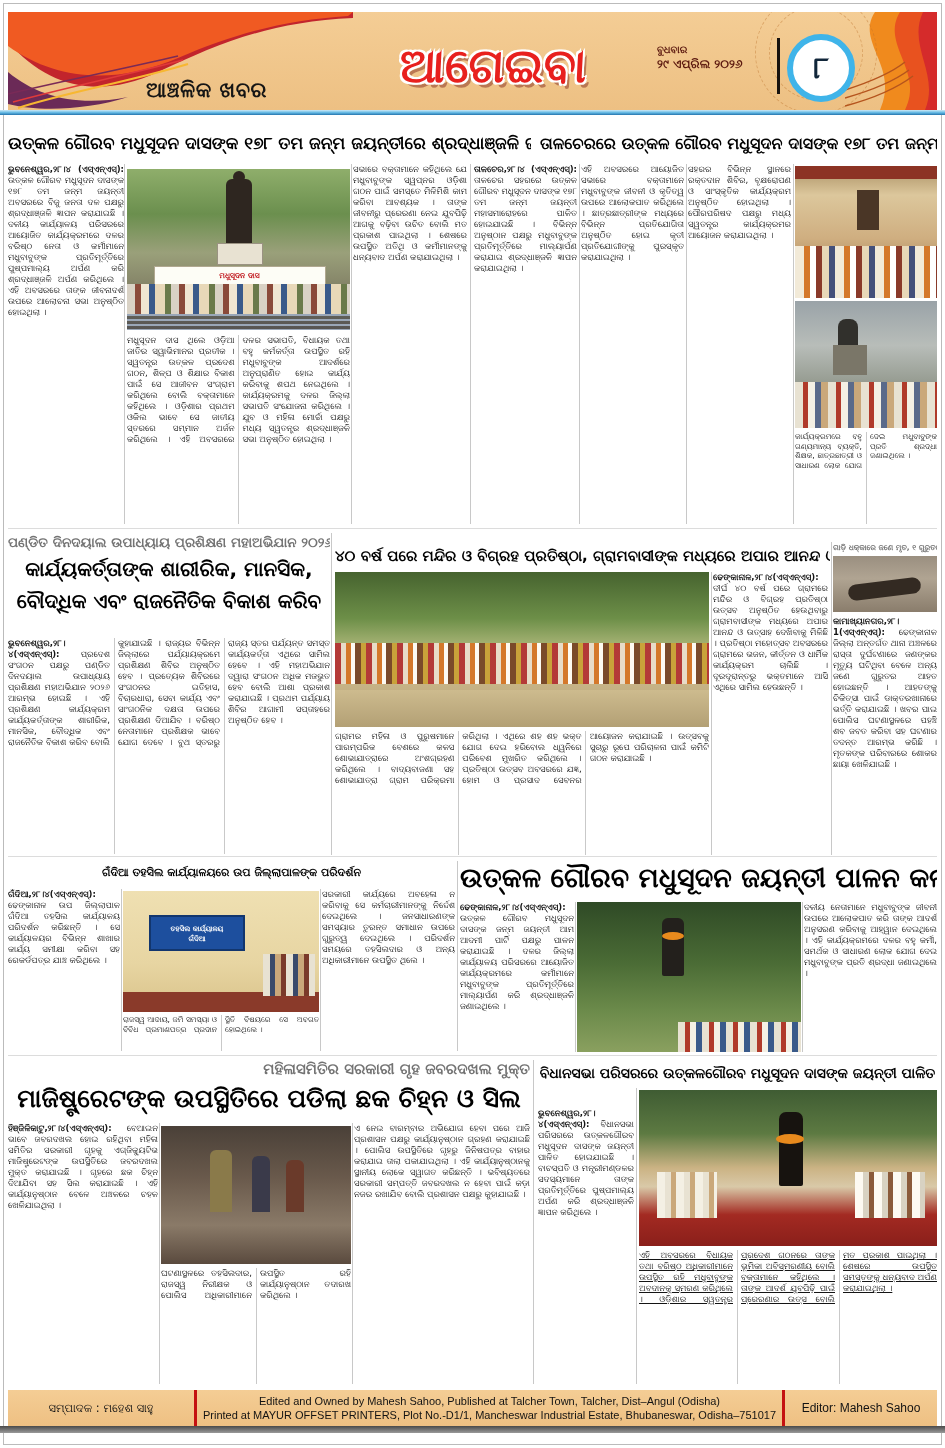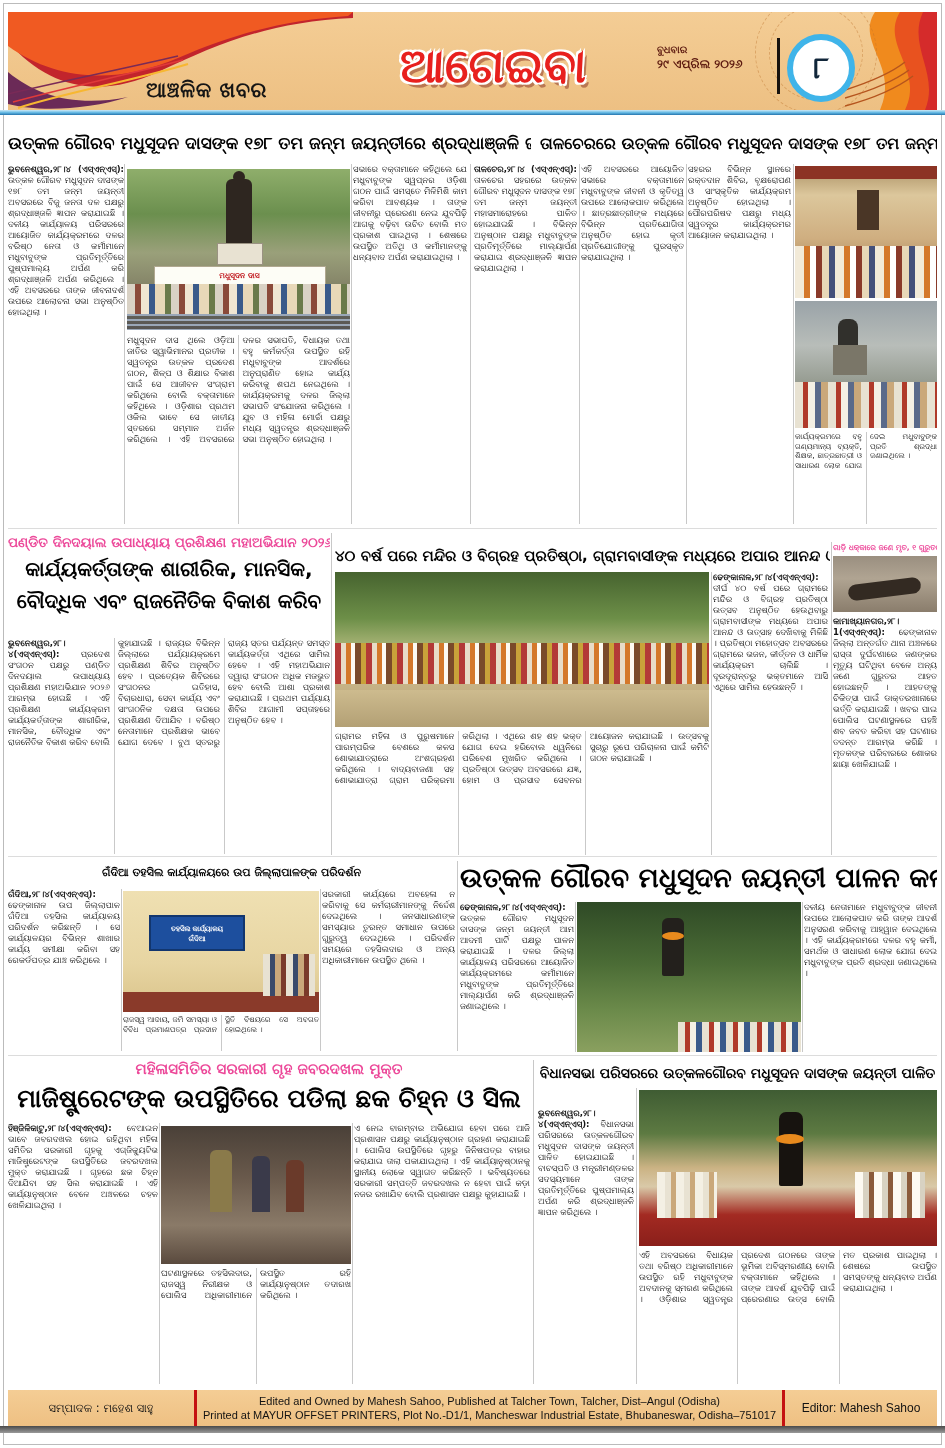--- a/index.html
+++ b/index.html
@@ -22,21 +22,21 @@
   #date-block .dt{font-size:12px;font-weight:bold;}
   #date-bar{right:157px;top:26px;width:3px;height:56px;background:#17120e;}
   #page-circle{right:82px;top:22px;width:56px;height:56px;border-radius:50%;background:#fff;border:6px solid #3fb4e9;
     display:flex;align-items:center;justify-content:center;font-size:30px;font-weight:bold;color:#11263a;}
   .mandala{border-radius:50%;border:1px dashed rgba(186,110,40,.4);}
   #bluestrip{left:0;top:110px;width:945px;height:5px;background:linear-gradient(180deg,#cdeaf7,#5fb6e2 55%,#2574ad);}
 
   
   .hl{font-weight:bold;color:#000;text-align:center;white-space:nowrap;overflow:hidden;}
   .hl2{font-weight:bold;color:#000;text-align:center;overflow:hidden;}
-  .kick{font-weight:bold;color:#ec4899;text-align:center;white-space:nowrap;overflow:hidden;}
+  .kick{font-weight:bold;color:#737373;text-align:right;white-space:nowrap;overflow:hidden;}
   .bodytxt{font-size:8.5px;line-height:11px;text-align:justify;overflow:hidden;color:#141414;}
   .bodytxt .dateline{font-weight:bold;}
   .c2{column-count:2;column-gap:8px;column-rule:1px solid #c9c9c9;}
   .c3{column-count:3;column-gap:8px;column-rule:1px solid #c9c9c9;}
   .vr{position:absolute;width:1px;background:#c8c8c8;display:block;}
   .hr{position:absolute;height:1px;background:#dcdcdc;display:block;}
   .tiny{font-size:7.5px;line-height:9.5px;}
 
   
   .photo{position:absolute;overflow:hidden;background:#888;}
@@ -62,21 +62,21 @@
   .pb2-crowd{left:0;bottom:0;width:100%;height:46px;
     background:repeating-linear-gradient(90deg,#e8e2d2 0 8px,#b03a2a 8px 13px,#f4f0e4 13px 20px,#5a6a8a 20px 26px,#caa87a 26px 33px);}
   #photo-d{background:linear-gradient(180deg,#46632f 0%,#6d8f48 30%,#9fae6f 45%,#cbb98b 64%,#b7a076 100%);}
   .pd-people{left:0;top:46%;width:100%;height:26%;
     background:repeating-linear-gradient(90deg,rgba(179,51,51,.95) 0 6px,#e8dcc8 6px 11px,#d4782a 11px 16px,#fdfaf2 16px 20px,#7a4a2a 20px 26px,#c9a23a 26px 31px);}
   .pd-road{left:0;bottom:0;width:100%;height:24%;background:linear-gradient(180deg,#cdbb8e,#b3a075);}
   #photo-e{background:linear-gradient(180deg,#9a8f80 0%,#b0a492 40%,#8a7d6c 100%);}
   .pe-body{left:14%;top:45%;width:70%;height:16px;background:#332a22;border-radius:8px;transform:rotate(-7deg);}
   #photo-f{background:linear-gradient(180deg,#efe0b2 0%,#e7d5a2 60%,#d9c28a 100%);}
   .pf-sign{left:26px;top:24px;width:96px;height:36px;background:#1d4f9e;border:2px solid #12366e;color:#fff;
-    font-size:7px;font-weight:bold;text-align:center;line-height:10px;padding-top:7px;box-sizing:border-box;overflow:hidden;font-family:Liberation Serif, serif;}
+    font-size:7px;font-weight:bold;text-align:center;line-height:10px;padding-top:7px;box-sizing:border-box;overflow:hidden;}
   .pf-base{left:0;bottom:0;width:100%;height:20px;background:#8a3a2a;}
   .pf-people{right:4px;bottom:16px;width:52px;height:42px;
     background:repeating-linear-gradient(90deg,#e8e2d2 0 7px,#3a4a6a 7px 12px,#caa87a 12px 18px,#7a3a2a 18px 23px);}
   #photo-g{background:linear-gradient(180deg,#2f4a26 0%,#4a6b35 40%,#6b8a4a 72%,#8aa05f 100%);}
   .pg-statue{left:38%;top:16px;width:22px;height:58px;background:#23201c;border-radius:6px 6px 2px 2px;}
   .pg-garland{left:38%;top:30px;width:22px;height:8px;background:#e88a1d;border-radius:50%;}
   .pg-people{right:0;bottom:0;width:55%;height:30px;
     background:repeating-linear-gradient(90deg,#e8e2d2 0 7px,#b03a2a 7px 12px,#f4f0e4 12px 18px,#3a5a8a 18px 24px);}
   #photo-h{background:linear-gradient(180deg,#4a4038 0%,#6a5a4c 38%,#8a7a68 72%,#5a4a3e 100%);}
   .ph-officer{left:26%;top:24px;width:22px;height:62px;background:#8a7a4a;border-radius:6px 6px 0 0;}
@@ -258,21 +258,21 @@
   <div class="abs hl" style="left:538px;top:1062px;width:399px;height:22px;font-size:14px;line-height:22px;">ବିଧାନସଭା ପରିସରରେ ଉତ୍କଳଗୌରବ ମଧୁସୂଦନ ଦାସଙ୍କ ଜୟନ୍ତୀ ପାଳିତ</div>
   <div class="abs bodytxt" style="left:538px;top:1088px;width:96px;height:296px;margin-top:20px;">
     <span class="dateline">ଭୁବନେଶ୍ୱର,୨୮।୪(ଏସ୍ଏନ୍ଏସ୍): </span><span>ବିଧାନସଭା ପରିସରରେ ଉତ୍କଳଗୌରବ ମଧୁସୂଦନ ଦାସଙ୍କ ଜୟନ୍ତୀ ପାଳିତ ହୋଇଯାଇଛି । ବାଚସ୍ପତି ଓ ମନ୍ତ୍ରୀମଣ୍ଡଳର ସଦସ୍ୟମାନେ ତାଙ୍କ ପ୍ରତିମୂର୍ତ୍ତିରେ ପୁଷ୍ପମାଲ୍ୟ ଅର୍ପଣ କରି ଶ୍ରଦ୍ଧାଞ୍ଜଳି ଜ୍ଞାପନ କରିଥିଲେ ।</span>
   </div>
   <div id="photo-i" class="photo" style="left:639px;top:1090px;width:298px;height:156px;">
     <div class="ph-layer pi-statue"></div>
     <div class="ph-layer pi-garland"></div>
     <div class="ph-layer pi-left"></div>
     <div class="ph-layer pi-right"></div>
   </div>
-  <div class="abs bodytxt c3" style="left:639px;top:1250px;width:298px;height:134px;">
+  <div class="abs bodytxt c3" style="left:639px;top:1250px;width:298px;height:134px;text-decoration:underline;">
     <span>ଏହି ଅବସରରେ ବିଧାୟକ ତଥା ବରିଷ୍ଠ ଅଧିକାରୀମାନେ ଉପସ୍ଥିତ ରହି ମଧୁବାବୁଙ୍କ ଅବଦାନକୁ ସ୍ମରଣ କରିଥିଲେ । ଓଡ଼ିଶାର ସ୍ୱତନ୍ତ୍ର ପ୍ରଦେଶ ଗଠନରେ ତାଙ୍କ ଭୂମିକା ଅବିସ୍ମରଣୀୟ ବୋଲି ବକ୍ତାମାନେ କହିଥିଲେ । ତାଙ୍କ ଆଦର୍ଶ ଯୁବପିଢ଼ି ପାଇଁ ପ୍ରେରଣାର ଉତ୍ସ ବୋଲି ମତ ପ୍ରକାଶ ପାଇଥିଲା । ଶେଷରେ ଉପସ୍ଥିତ ସମସ୍ତଙ୍କୁ ଧନ୍ୟବାଦ ଅର୍ପଣ କରାଯାଇଥିଲା ।</span>
   </div>
 
   <i class="vr" style="left:124px;top:164px;height:360px;"></i>
   <i class="vr" style="left:351px;top:164px;height:360px;"></i>
   <i class="vr" style="left:470px;top:164px;height:360px;"></i>
   <i class="vr" style="left:579px;top:164px;height:360px;"></i>
   <i class="vr" style="left:686px;top:164px;height:360px;"></i>
   <i class="vr" style="left:793px;top:164px;height:360px;"></i>
   <i class="vr" style="left:331px;top:533px;height:322px;"></i>

